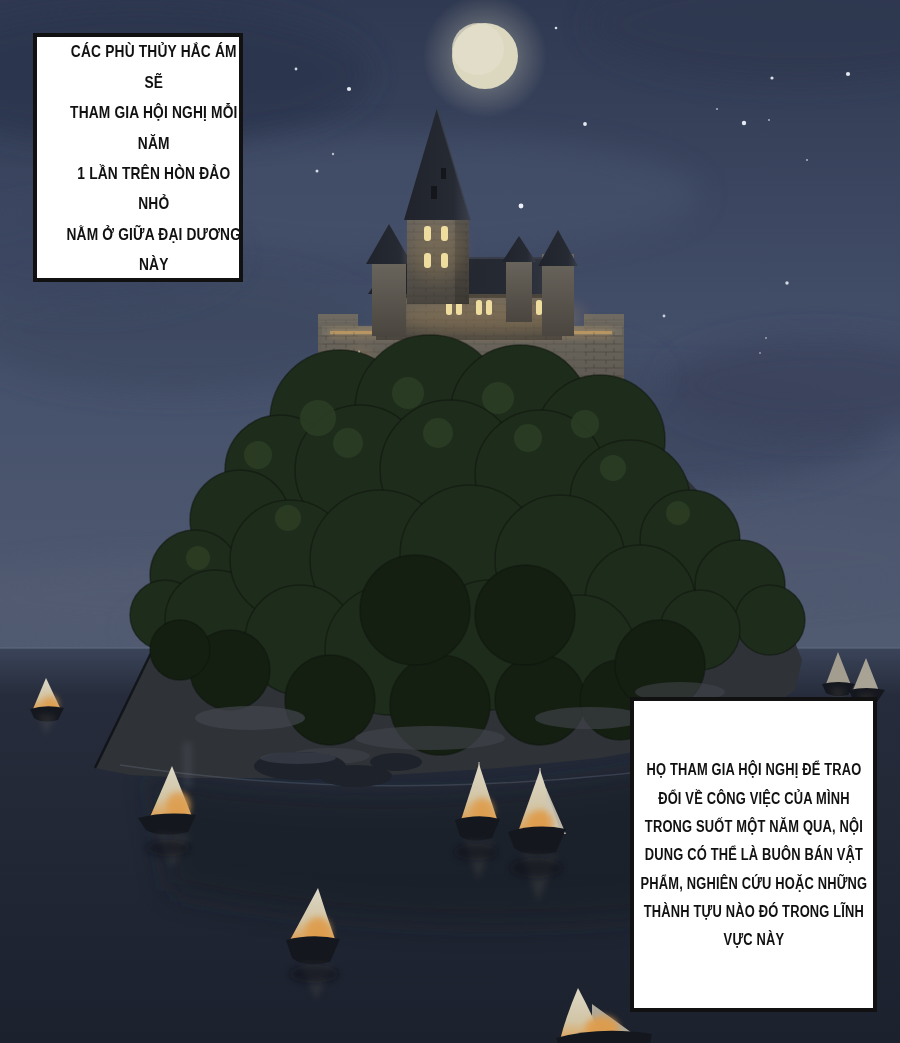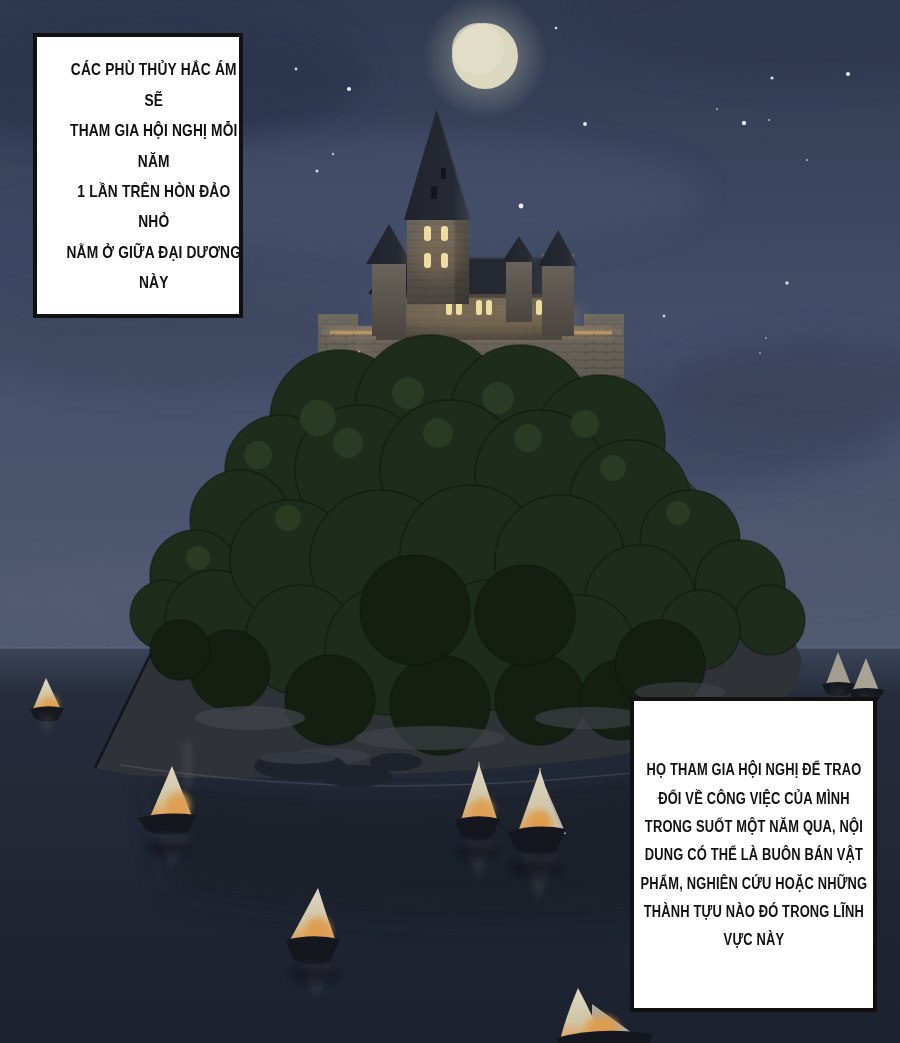--- a/index.html
+++ b/index.html
@@ -13,21 +13,21 @@
     background:var(--box-bg,#fff);border:4px solid var(--box-border,#111);
     display:flex;align-items:center;justify-content:center;overflow:hidden;
   }
   .caption-text{
     flex:none;width:128%;
     white-space:pre-line;text-align:center;font-weight:bold;
     color:var(--text-color,#111);
     transform:scale(0.86,1.05);
     letter-spacing:.2px;
   }
-  .caption-top-left{left:33px;top:33px;width:210px;height:285px;padding-left:32px;}
+  .caption-top-left{left:33px;top:33px;width:210px;height:249px;padding-left:32px;}
   .caption-top-left .caption-text{font-size:16px;line-height:29px;}
   .caption-bottom-right{left:630px;top:697px;width:247px;height:315px;align-items:center;}
   .caption-bottom-right .caption-text{font-size:15px;line-height:27px;}
 </style>
 </head>
 <body>
 
 <div class="panel">
 
 <svg class="scene-svg" viewBox="0 0 900 1043" aria-hidden="true">

